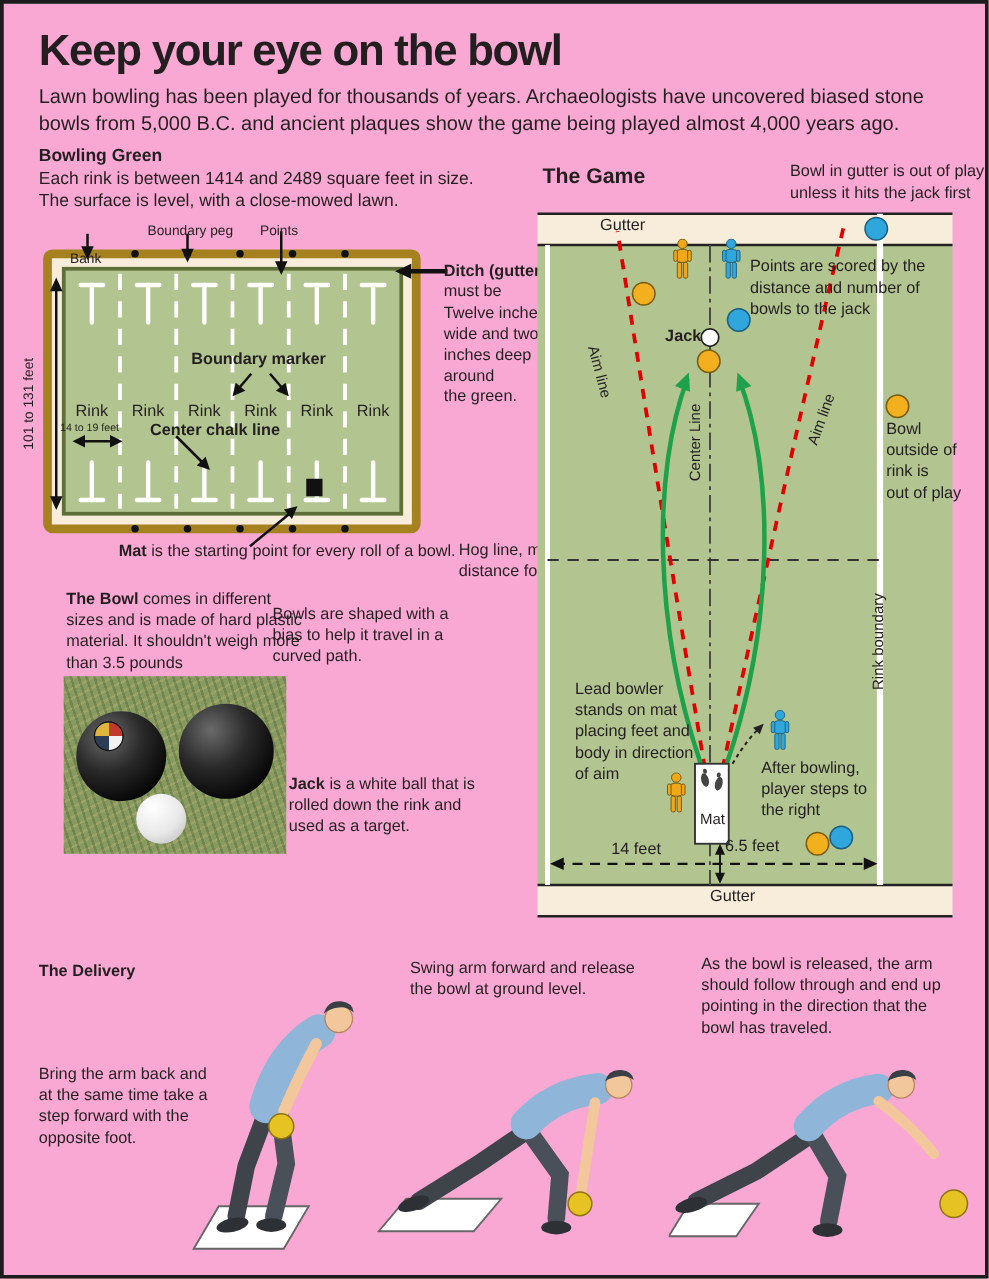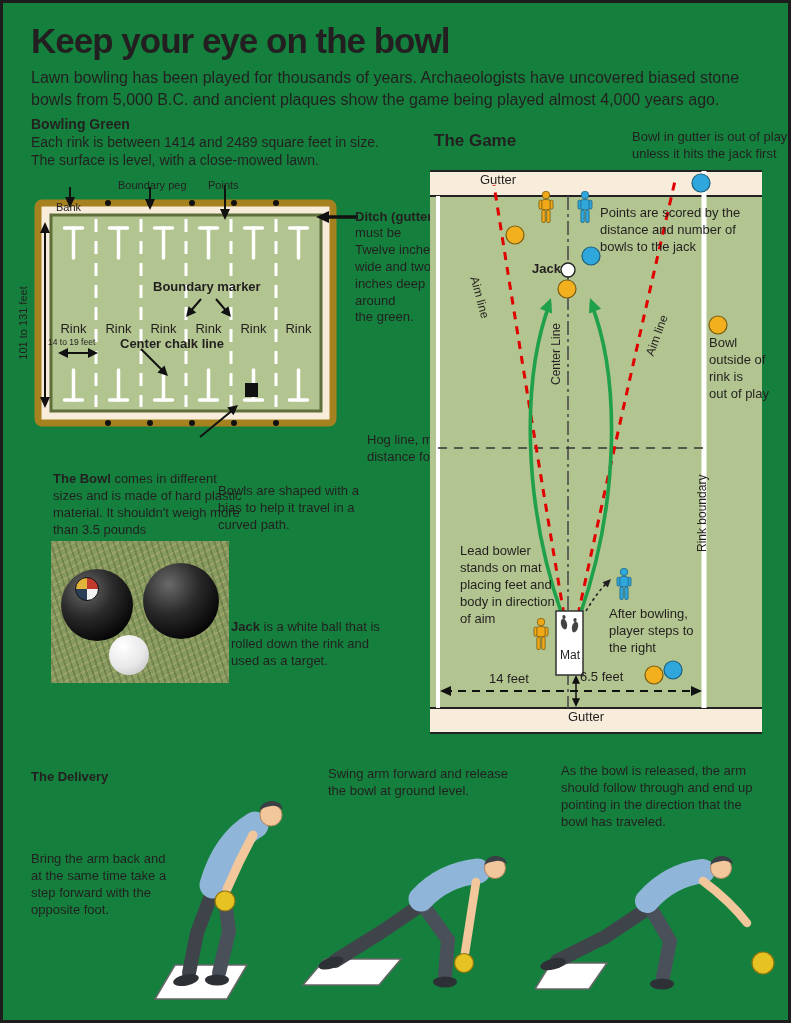--- a/index.html
+++ b/index.html
@@ -1,16 +1,16 @@
 <!DOCTYPE html>
 <html><head>
 <meta charset="utf-8">
 <style>
   html,body{margin:0;padding:0;background:#fff;}
-  .page{position:relative;width:791px;height:1023px;background:#15803d;
+  .page{position:relative;width:791px;height:1023px;background:#f9a8d4;
         font-family:"Liberation Sans",sans-serif;color:#231f20;overflow:hidden;
         box-sizing:border-box;border:3px solid #1c1c1c;}
   .abs{position:absolute;}
   .pre{white-space:pre-line;}
   .b{font-weight:bold;}
   .t34{font-size:35px;font-weight:bold;letter-spacing:-1px;}
   .t16{font-size:16px;line-height:1.38;}
   .t14{font-size:14px;line-height:1.3;}
   .t13{font-size:13px;line-height:1.28;}
   .t125{font-size:13px;line-height:1.3;}
@@ -167,20 +167,21 @@
   <div class="abs t125" style="left:275px;top:318px;width:41px;text-align:center;">Rink</div>
   <div class="abs t9" style="left:45px;top:334px;">14 to 19 feet</div>
   <div class="abs t125 b" style="left:117px;top:333px;">Center chalk line</div>
   <div class="abs t13 b" style="left:352px;top:206px;">Ditch (gutter)</div>
   <div class="abs t125 pre" style="left:352px;top:222px;">must be
 Twelve inches
 wide and two
 inches deep
 around
 the green.</div>
+  <div class="abs t125" style="left:92px;top:430px;"><span class="b">Mat</span><span> is the starting point for every roll of a bowl.</span></div>
 
   <div class="abs t125" style="left:50px;top:468px;width:190px;"><span class="b">The Bowl</span><span> comes in different sizes and is made of hard plastic material. It shouldn't weigh more than 3.5 pounds</span></div>
   <div class="abs t125" style="left:215px;top:480px;width:150px;">Bowls are shaped with a bias to help it travel in a curved path.</div>
 
   <div class="abs photo" style="left:48px;top:538px;">
     <div class="ball-black" style="left:10px;top:28px;width:72px;height:72px;"></div>
     <div class="ball-emblem" style="left:24px;top:36px;"></div>
     <div class="ball-black" style="left:92px;top:22px;width:76px;height:76px;"></div>
     <div class="ball-white" style="left:58px;top:94px;"></div>
   </div>

